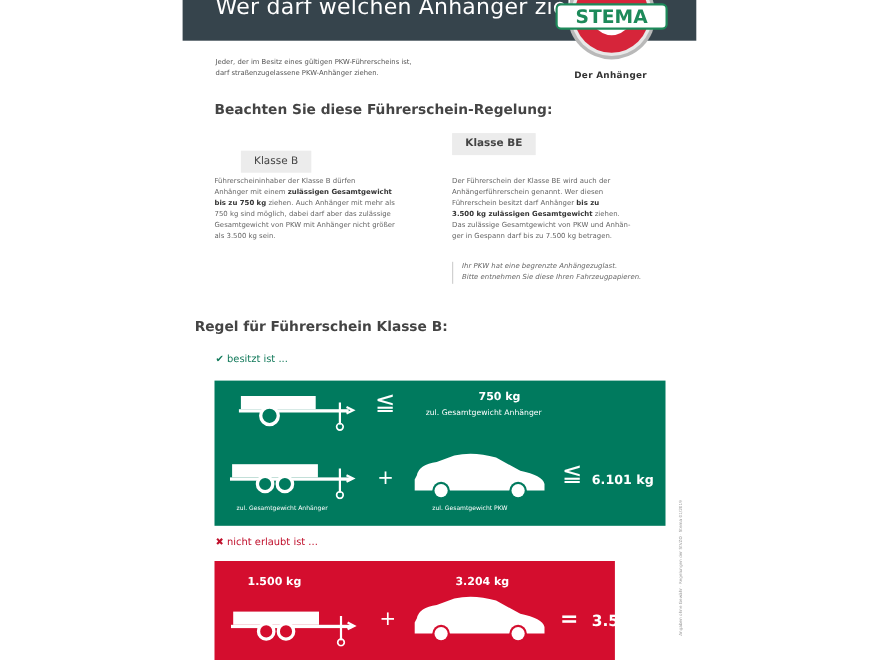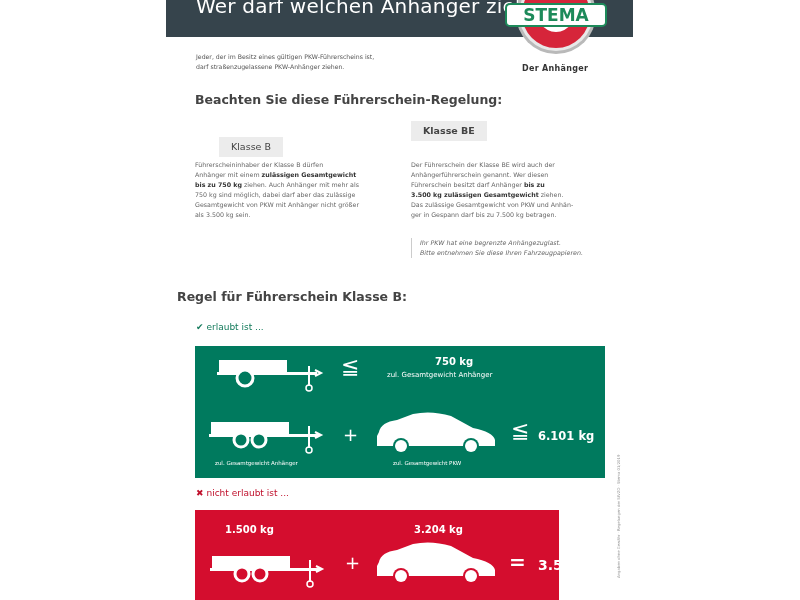--- a/index.html
+++ b/index.html
@@ -75,21 +75,21 @@
 
   <div class="note">
     <div>Ihr PKW hat eine begrenzte Anhängezuglast.</div>
     <div>Bitte entnehmen Sie diese Ihren Fahrzeugpapieren.</div>
   </div>
 
   <div class="h2" style="left:11px; top:289px;">Regel für Führerschein Klasse B:</div>
 
   <div class="allowed-label">
     <span style="font-weight:bold;">✔</span>
-    <span>erlaubt ist ...</span>
+    <span>besitzt ist ...</span>
   </div>
 
   <div class="panel-green">
 
     <div style="position:absolute; left:22px; top:12px;">
       <svg width="112" height="34" viewBox="0 0 112 34">
         <rect x="2" y="2" width="68" height="12" fill="#fff"></rect>
         <rect x="0" y="14" width="100" height="3" fill="#fff"></rect>
         <circle cx="28" cy="20" r="8" fill="#007a5e" stroke="#fff" stroke-width="3"></circle>
         <path d="M92 8 L92 28" stroke="#fff" stroke-width="2"></path>

